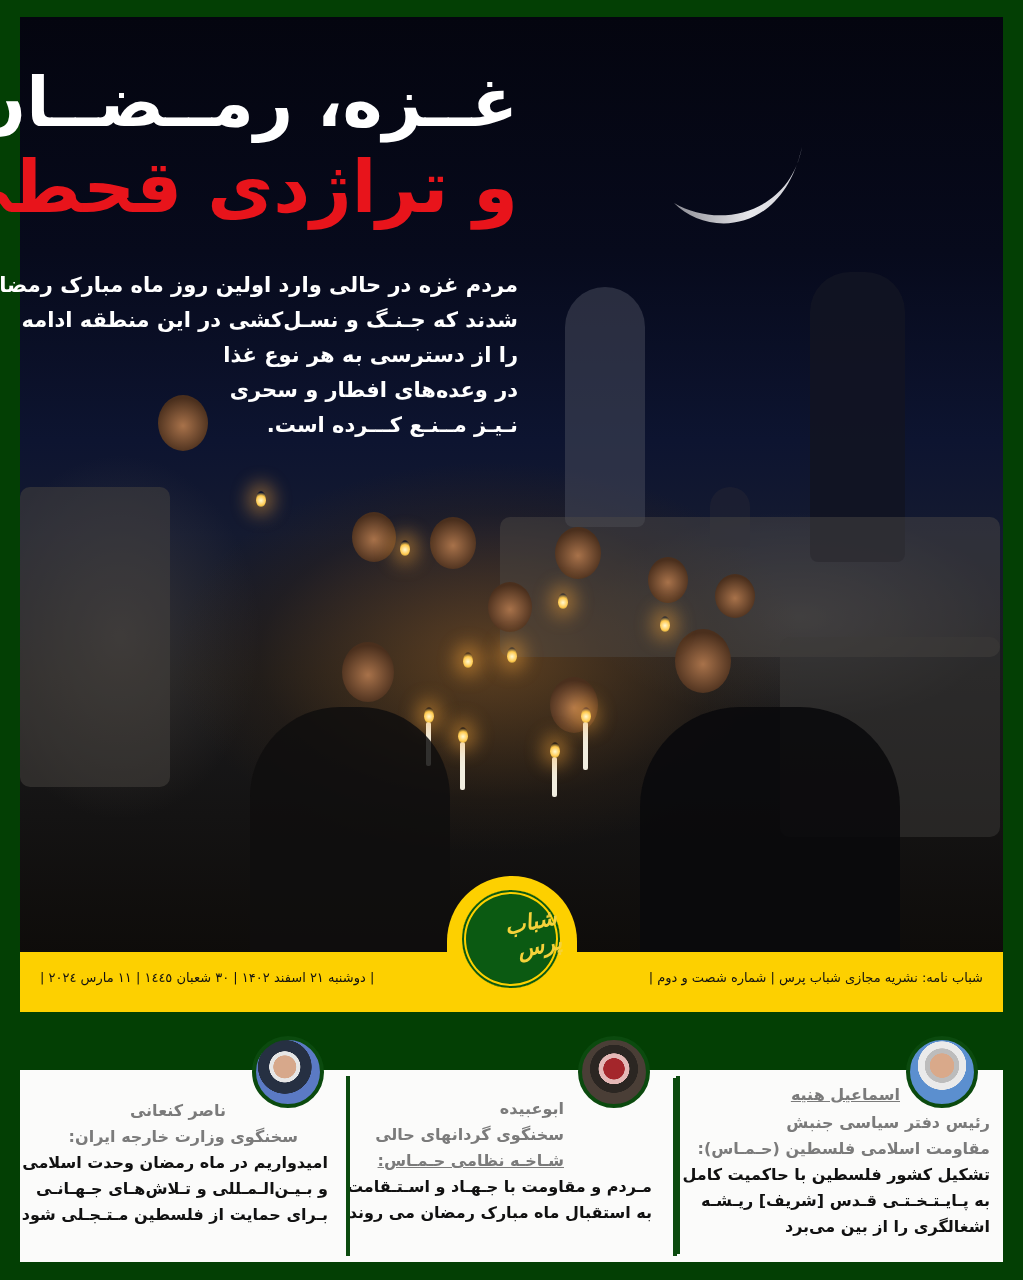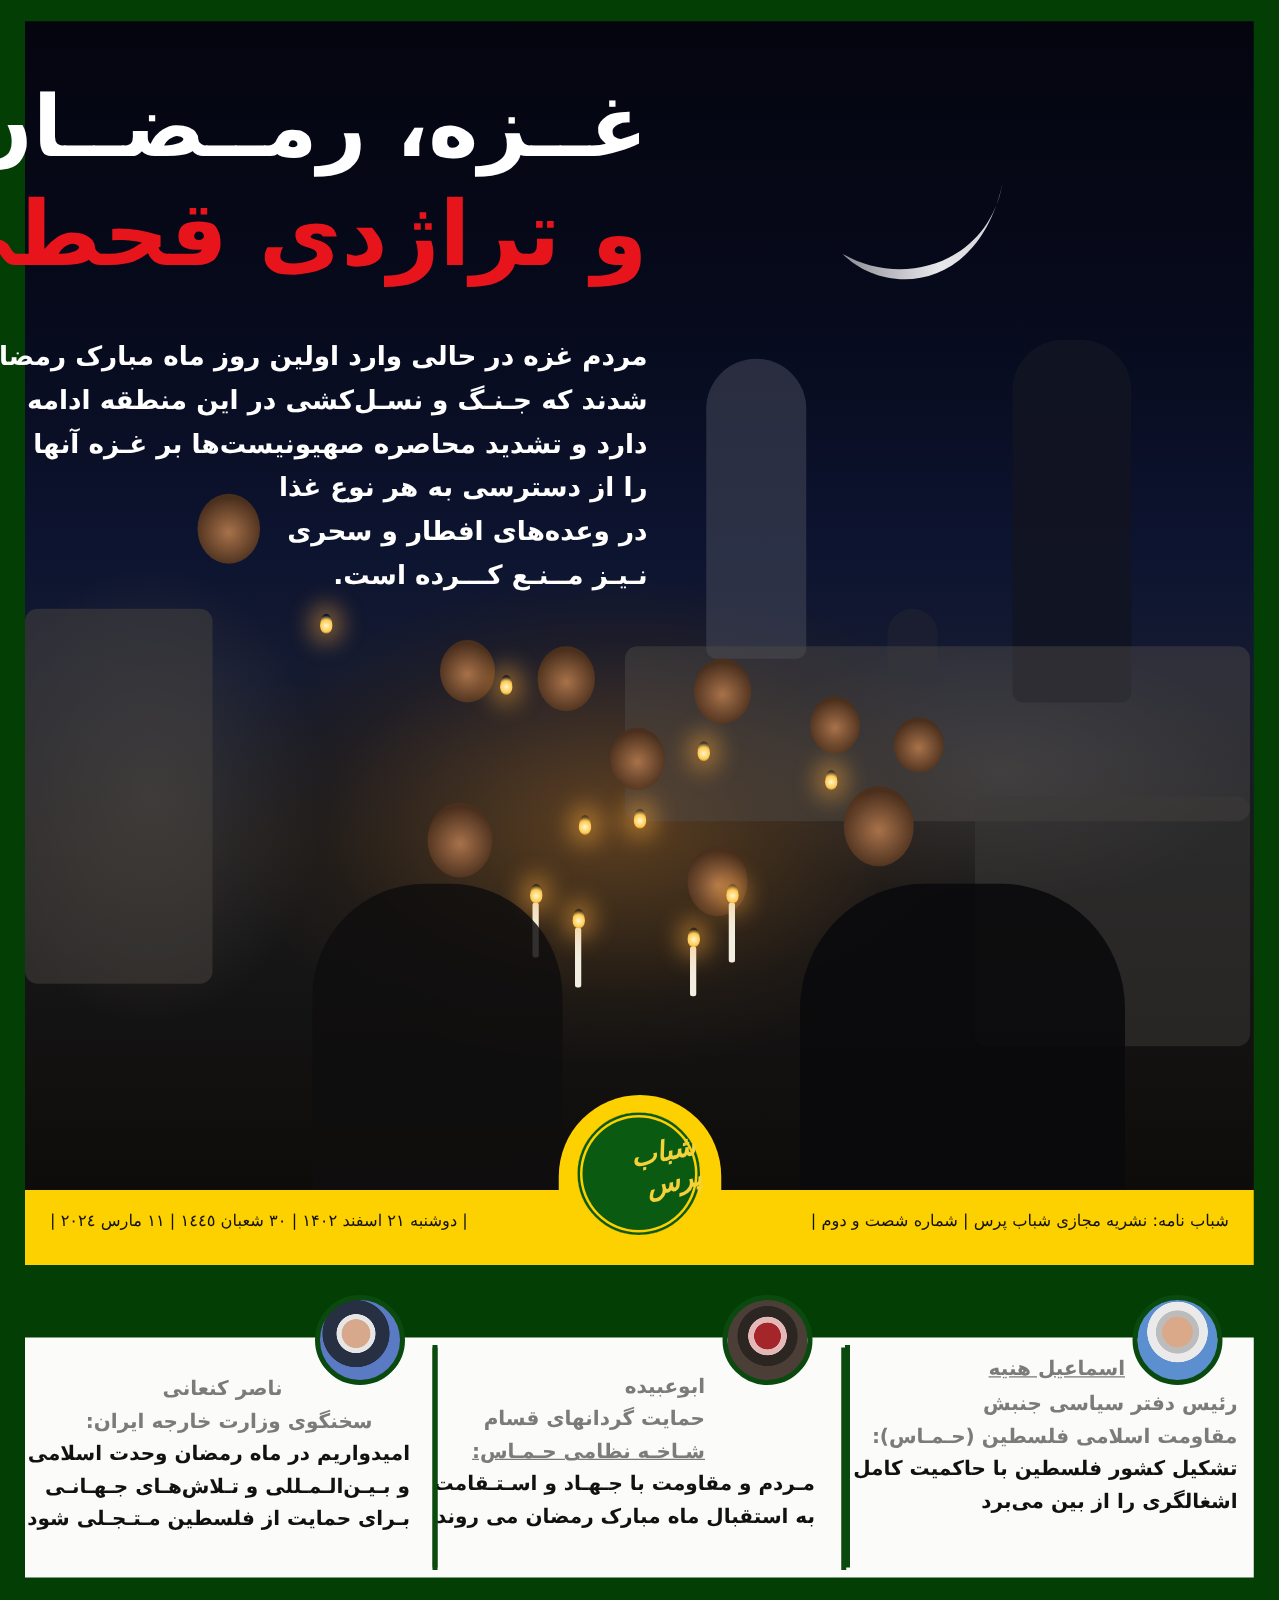--- a/index.html
+++ b/index.html
@@ -142,21 +142,20 @@
   </div>
 
   <div class="headline">
     <div class="l1">غــزه، رمــضــان</div>
     <div class="l2">و تراژدی قحطی</div>
   </div>
 
   <div class="lead">
     <span>مردم غزه در حالی وارد اولین روز ماه مبارک رمضان</span>
     <span>شدند که جـنـگ و نسـل‌کشی در این منطقه ادامه</span>
-    <span>دارد و تشدید محاصره صهیونیست‌ها بر غـزه آنها</span>
     <span>را از دسترسی به هر نوع غذا</span>
     <span>در وعده‌های افطار و سحری</span>
     <span>نـیـز مــنـع کـــرده است.</span>
   </div>
 
   <div class="logo-bump"></div>
   <div class="yellow-band"></div>
   <div class="logo">
     <span class="logo-text">شباب پرس</span>
   </div>
@@ -168,32 +167,33 @@
   <div class="card" style="left:690px;width:300px;">
     <div class="bar" style="right:auto;left:-14px;"></div>
     <div style="position:absolute;right:0;top:14px;width:296px;">
       <div class="name-block">
         <span style="padding-right:90px;text-decoration:underline;">اسماعیل هنیه</span>
         <span style="padding-top:6px;">رئیس دفتر سیاسی جنبش</span>
         <span style="padding-top:4px;">مقاومت اسلامی فلسطین (حـمـاس):</span>
       </div>
       <div class="quote">
         <span>تشکیل کشور فلسطین با حاکمیت کامل</span>
+        <span>به پـایـتـخـتـی قـدس [شریف] ریـشـه</span>
         <span>اشغالگری را از بین می‌برد</span>
       </div>
     </div>
   </div>
   <div class="avatar av-haniyeh" style="left:906px;top:1036px;"></div>
 
   <div class="card" style="left:360px;width:300px;">
     <div class="bar" style="right:auto;left:-14px;"></div>
     <div style="position:absolute;right:0;top:28px;width:296px;">
       <div class="name-block">
         <span style="padding-right:96px;">ابوعبیده</span>
-        <span style="padding-top:4px;padding-right:96px;">حمایت گردانهای قسام</span>
+        <span style="padding-top:4px;padding-right:96px;">سخنگوی گردانهای حالی</span>
         <span style="padding-top:4px;padding-right:96px;text-decoration:underline;">شـاخـه نظامی حـمـاس:</span>
       </div>
       <div class="quote" style="padding-right:8px;">
         <span>مـردم و مقاومت با جـهـاد و اسـتـقامت</span>
         <span>به استقبال ماه مبارک رمضان می روند</span>
       </div>
     </div>
   </div>
   <div class="avatar av-abu" style="left:578px;top:1036px;"></div>
 

